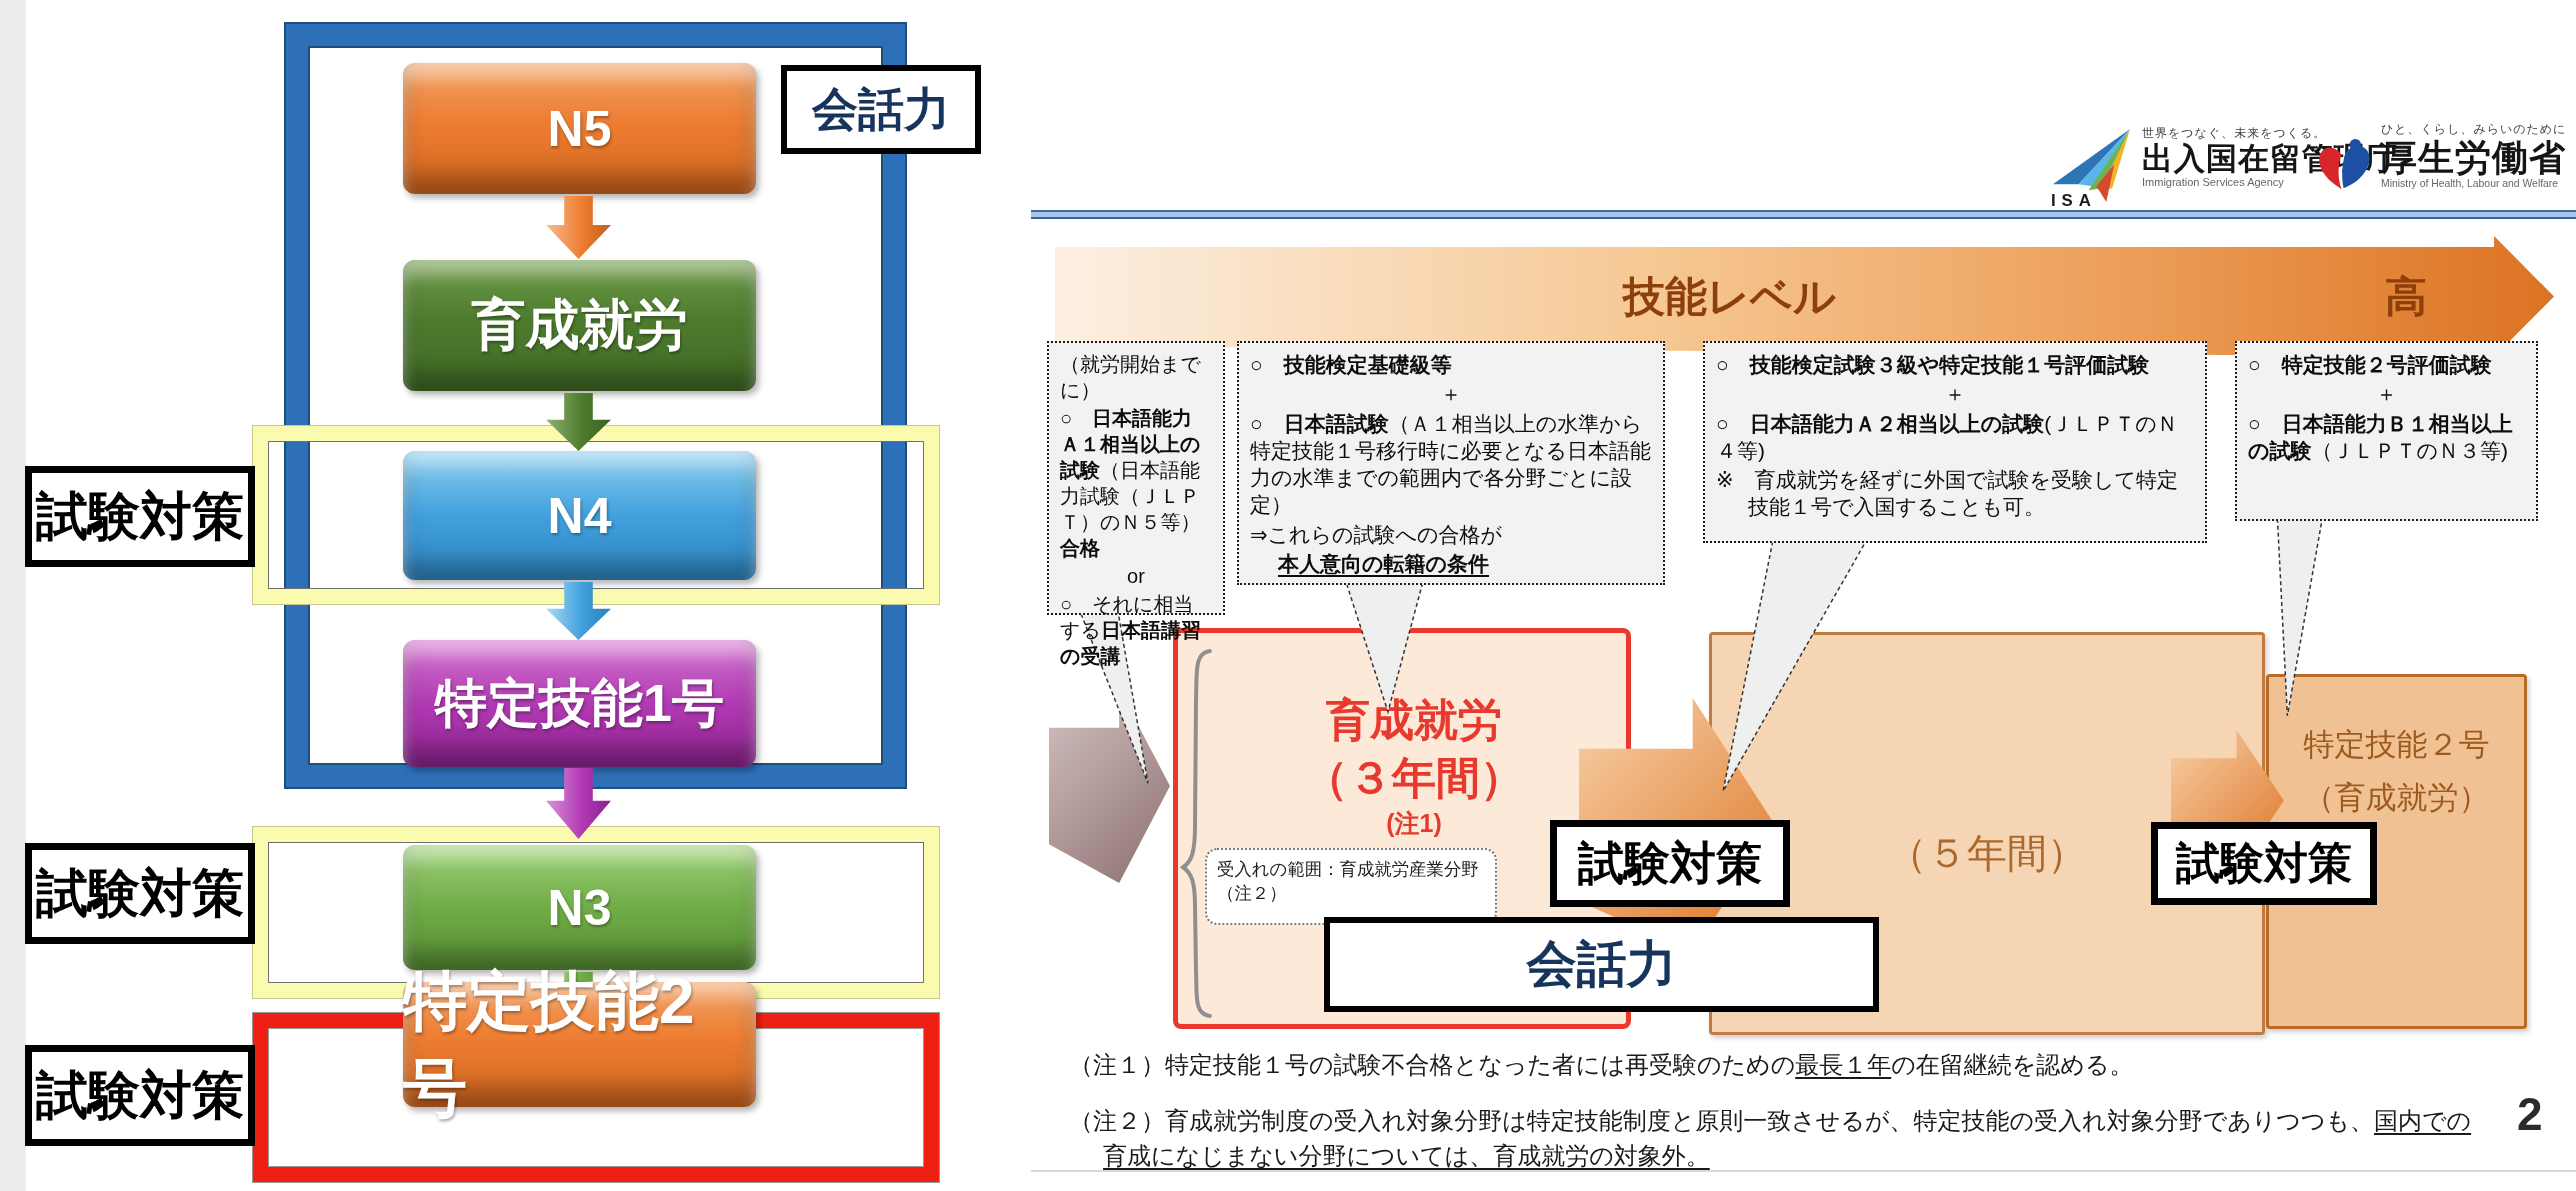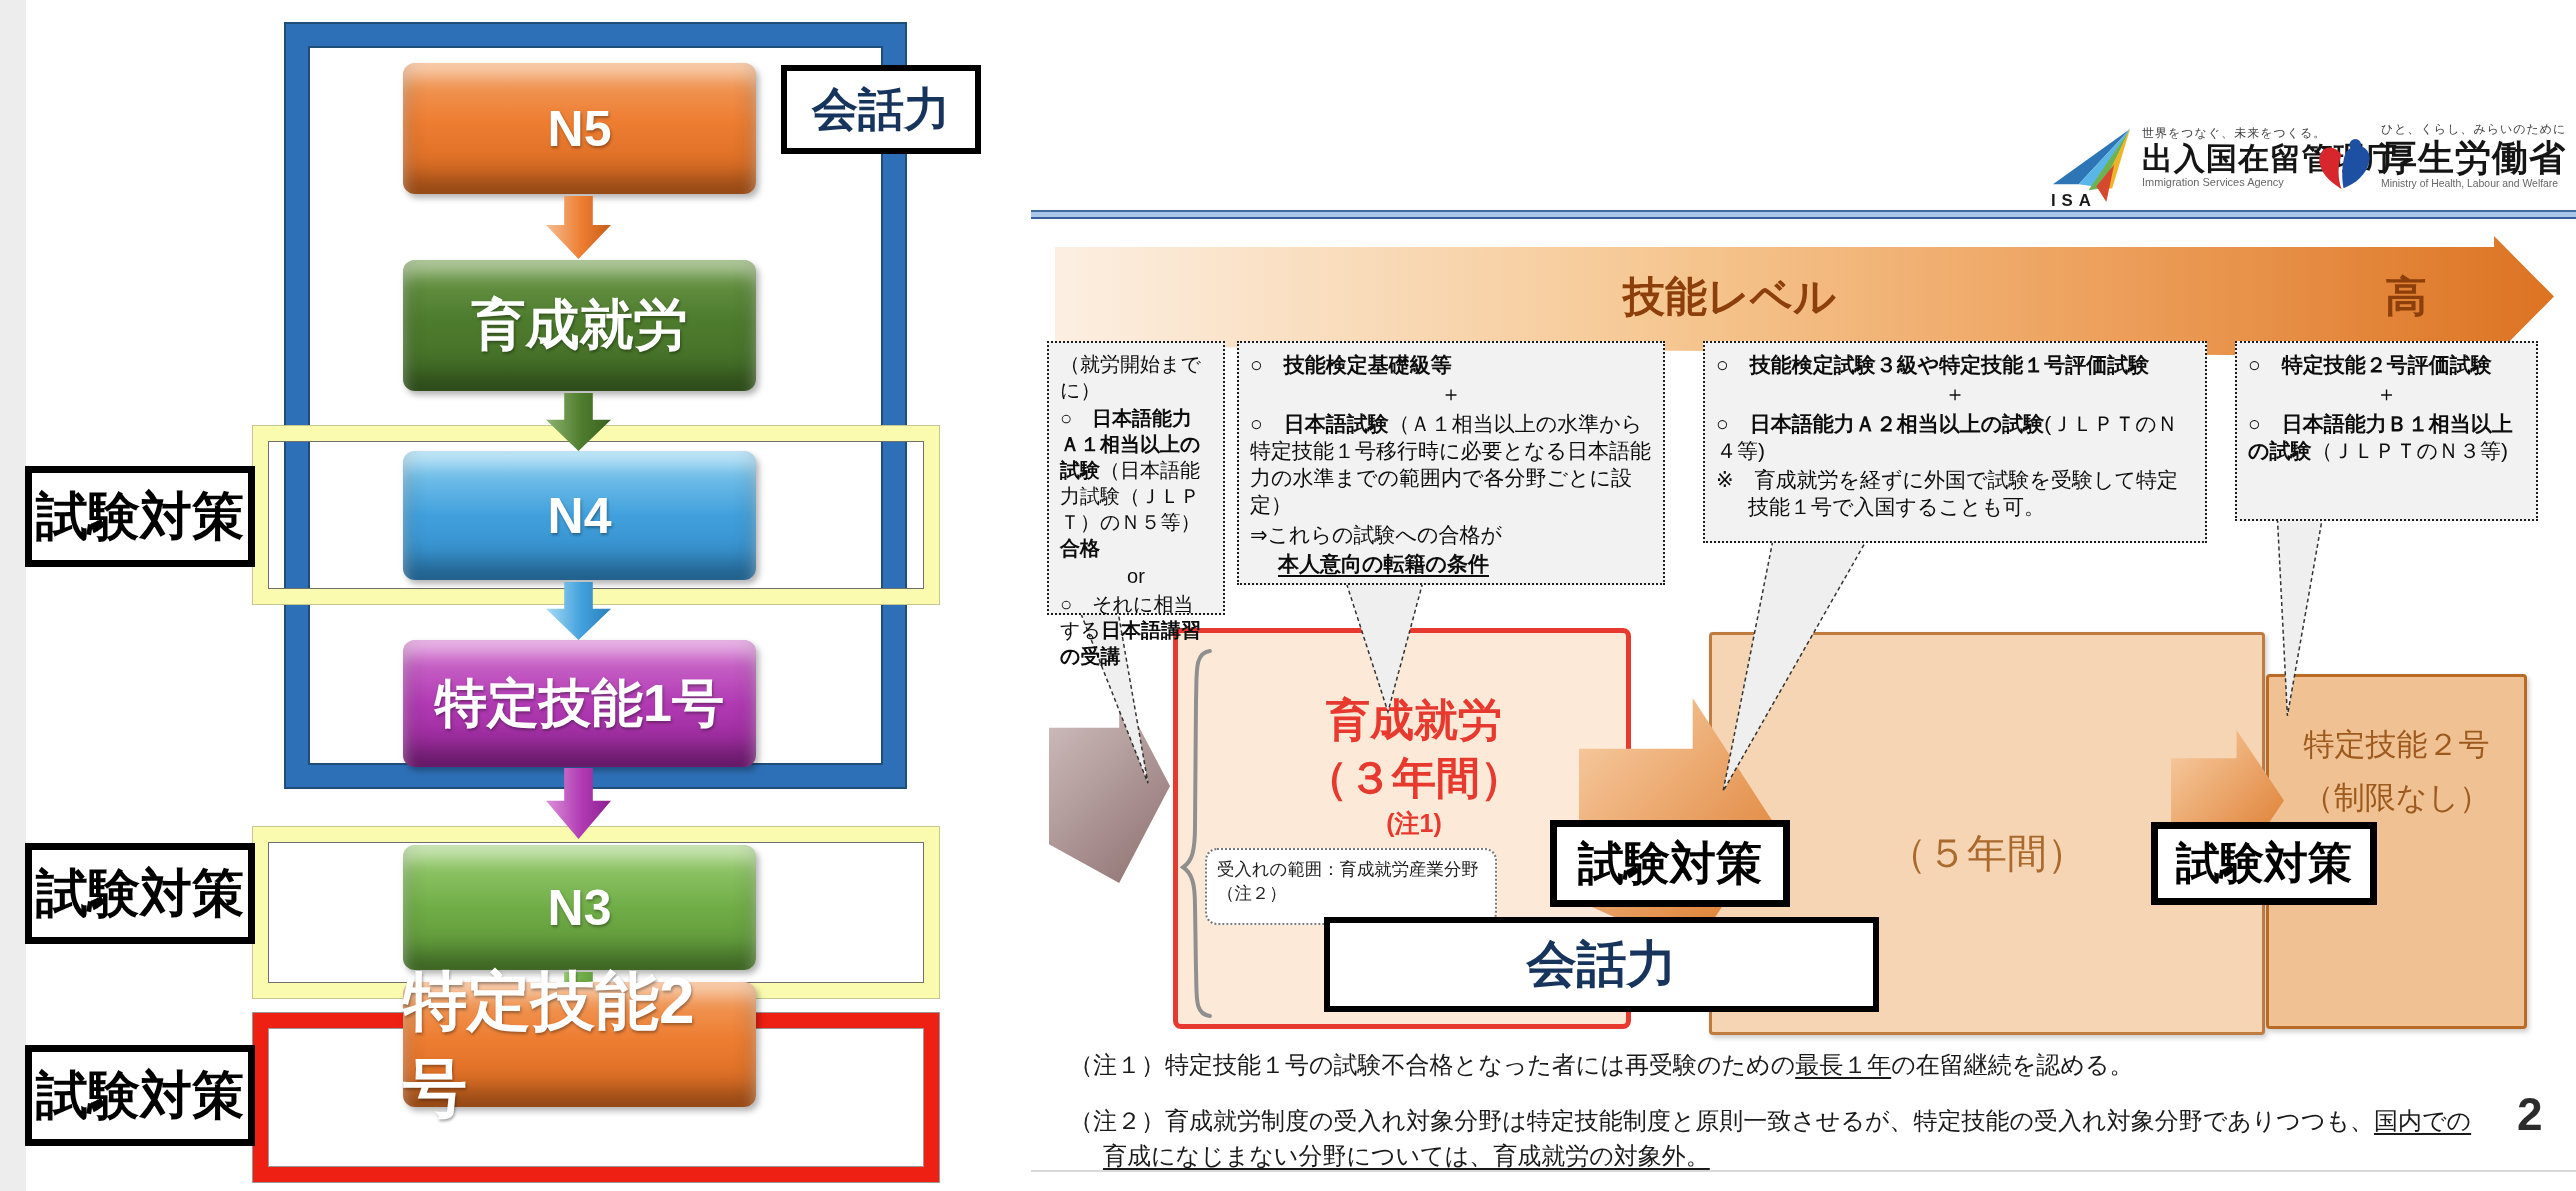--- a/index.html
+++ b/index.html
@@ -221,21 +221,21 @@
 
   <div class="abs flow-t1">
     <div class="ttl">
       <div>（５年間）</div>
     </div>
   </div>
 
   <div class="abs flow-t2">
     <div class="ttl">
       <div>特定技能２号</div>
-      <div>（制限なし）</div>
+      <div>（育成就労）</div>
     </div>
   </div>
 
   <div class="abs rarrow gray-arrow"></div>
   <div class="abs rarrow oarrow-1"></div>
   <div class="abs rarrow oarrow-2"></div>
 
   <svg class="abs" style="left:1021px;top:337px;pointer-events:none;" width="1555" height="714" viewBox="1030 340 1568 720">
     <polygon points="1090,618 1128,618 1158,790" fill="#efefef" stroke="#333" stroke-width="1.5" stroke-dasharray="4 3"></polygon>
     <polygon points="1358,588 1435,588 1400,718" fill="#efefef" stroke="#333" stroke-width="1.5" stroke-dasharray="4 3"></polygon>

